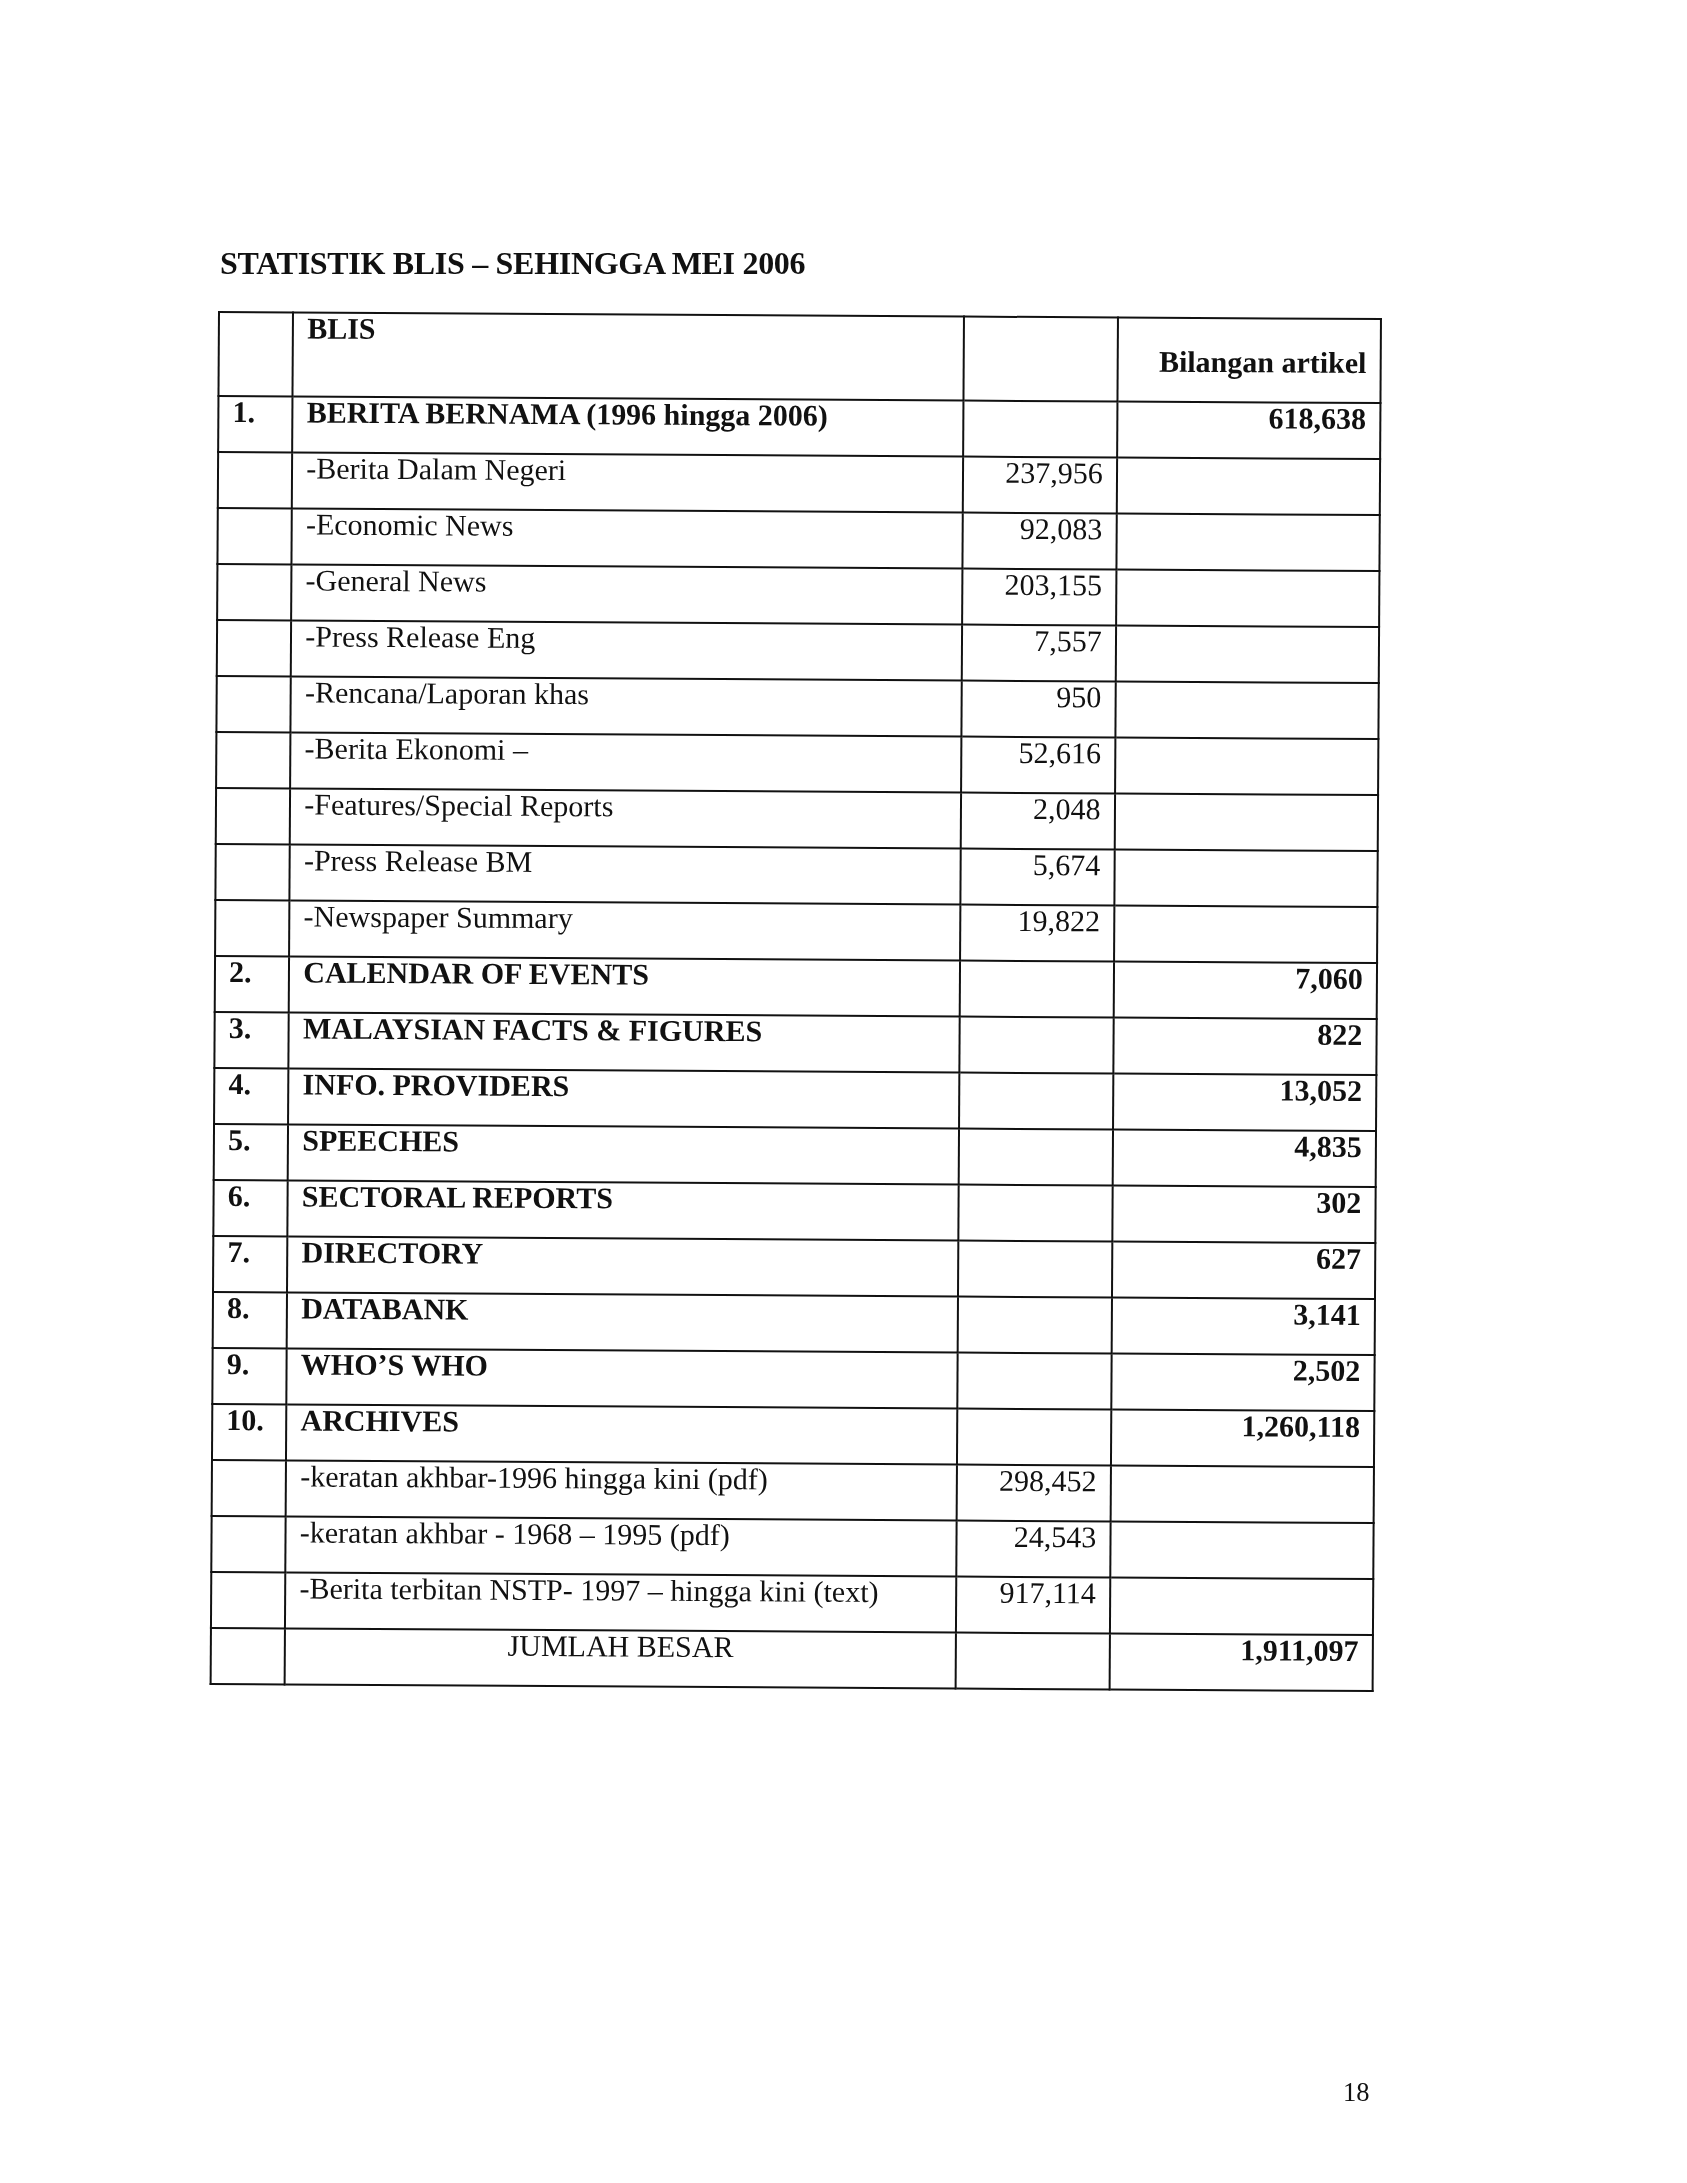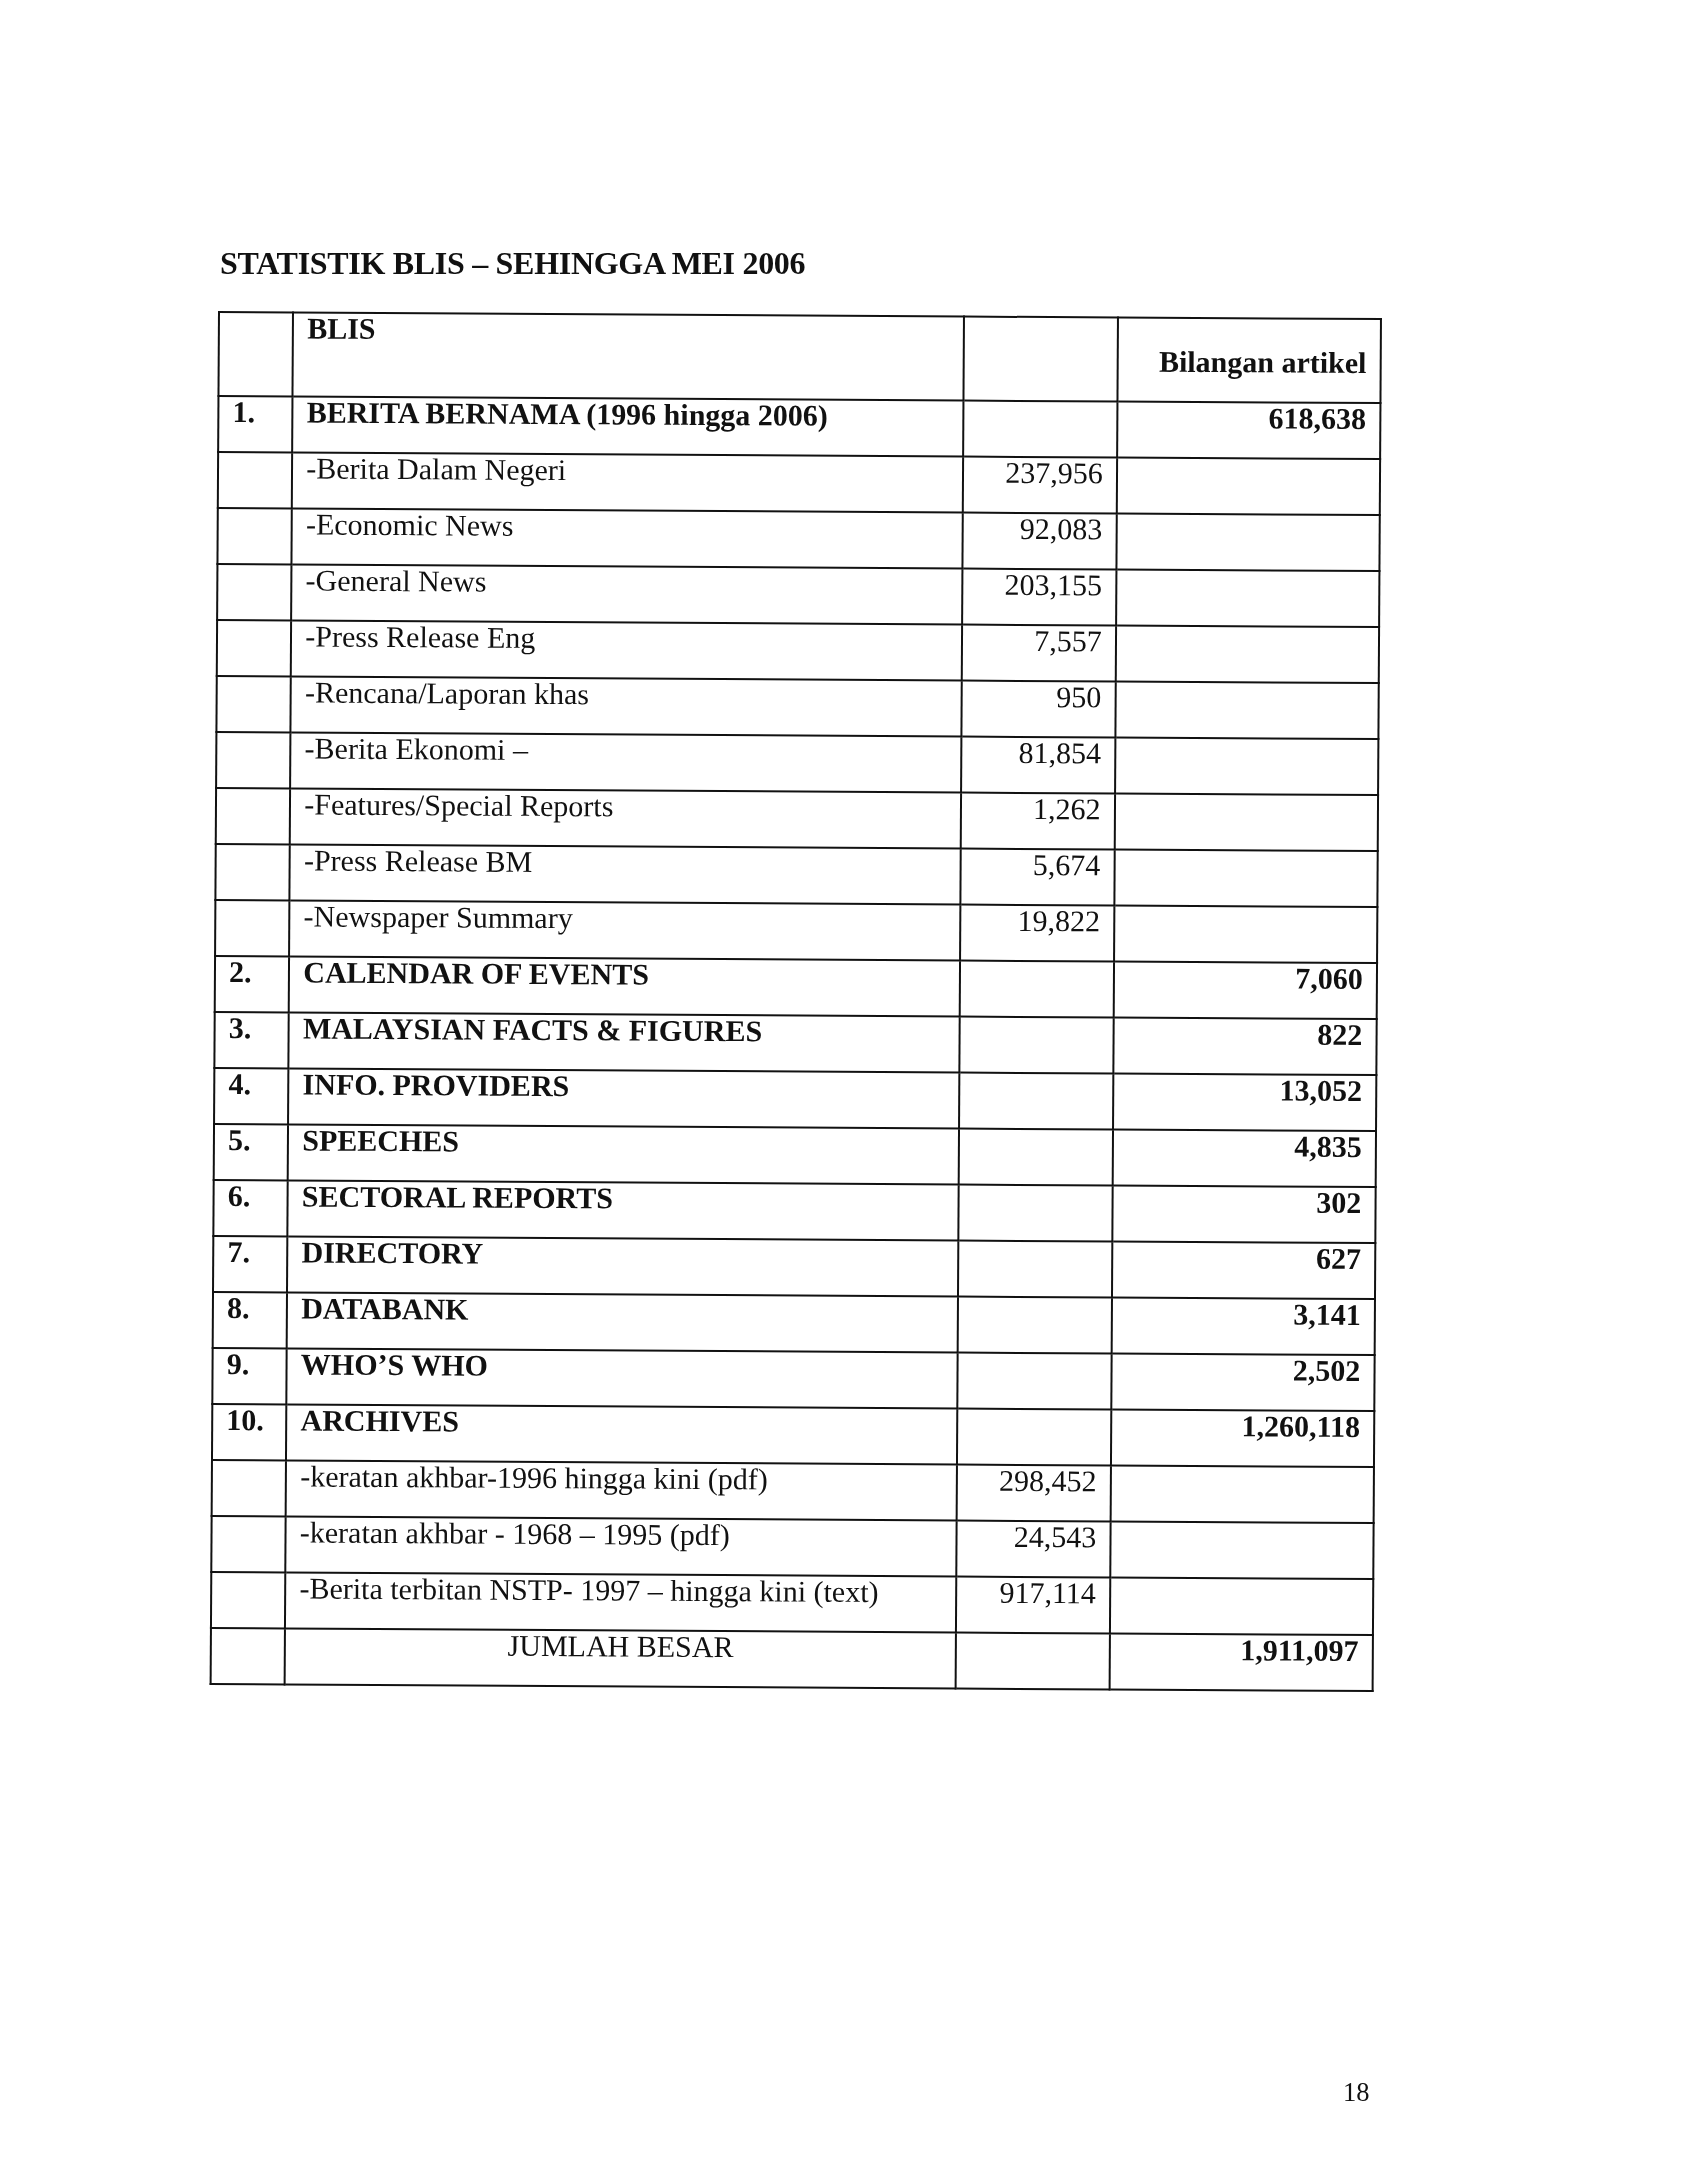--- a/index.html
+++ b/index.html
@@ -64,27 +64,27 @@
     </tr>
     <tr>
       <td class="no"></td>
       <td class="label">-Rencana/Laporan khas</td>
       <td class="sub">950</td>
       <td class="total"></td>
     </tr>
     <tr>
       <td class="no"></td>
       <td class="label">-Berita Ekonomi –</td>
-      <td class="sub">81,854</td>
+      <td class="sub">52,616</td>
       <td class="total"></td>
     </tr>
     <tr>
       <td class="no"></td>
       <td class="label">-Features/Special Reports</td>
-      <td class="sub">1,262</td>
+      <td class="sub">2,048</td>
       <td class="total"></td>
     </tr>
     <tr>
       <td class="no"></td>
       <td class="label">-Press Release BM</td>
       <td class="sub">5,674</td>
       <td class="total"></td>
     </tr>
     <tr>
       <td class="no"></td>

